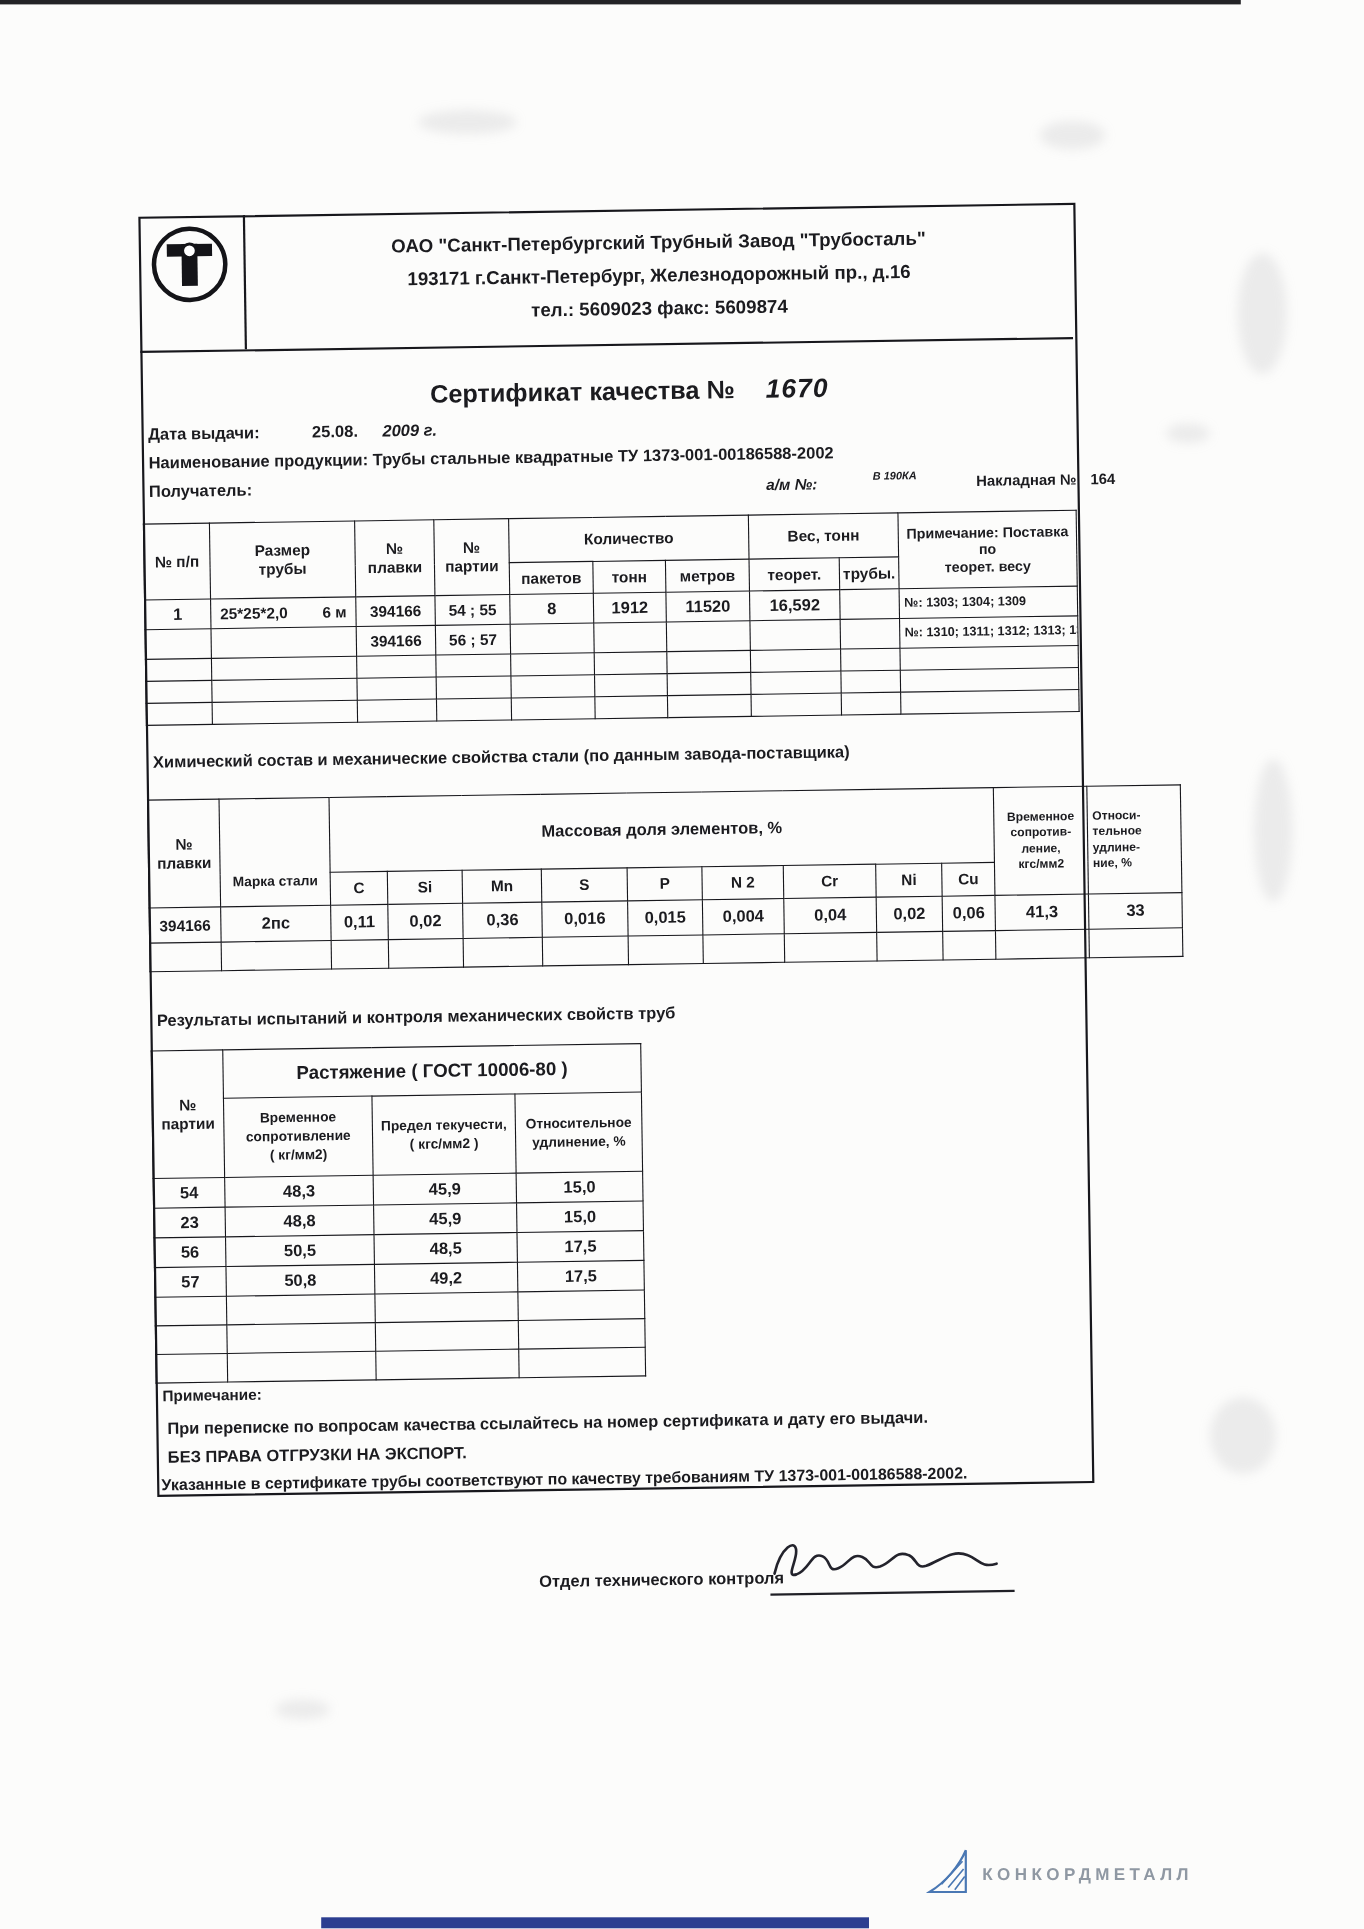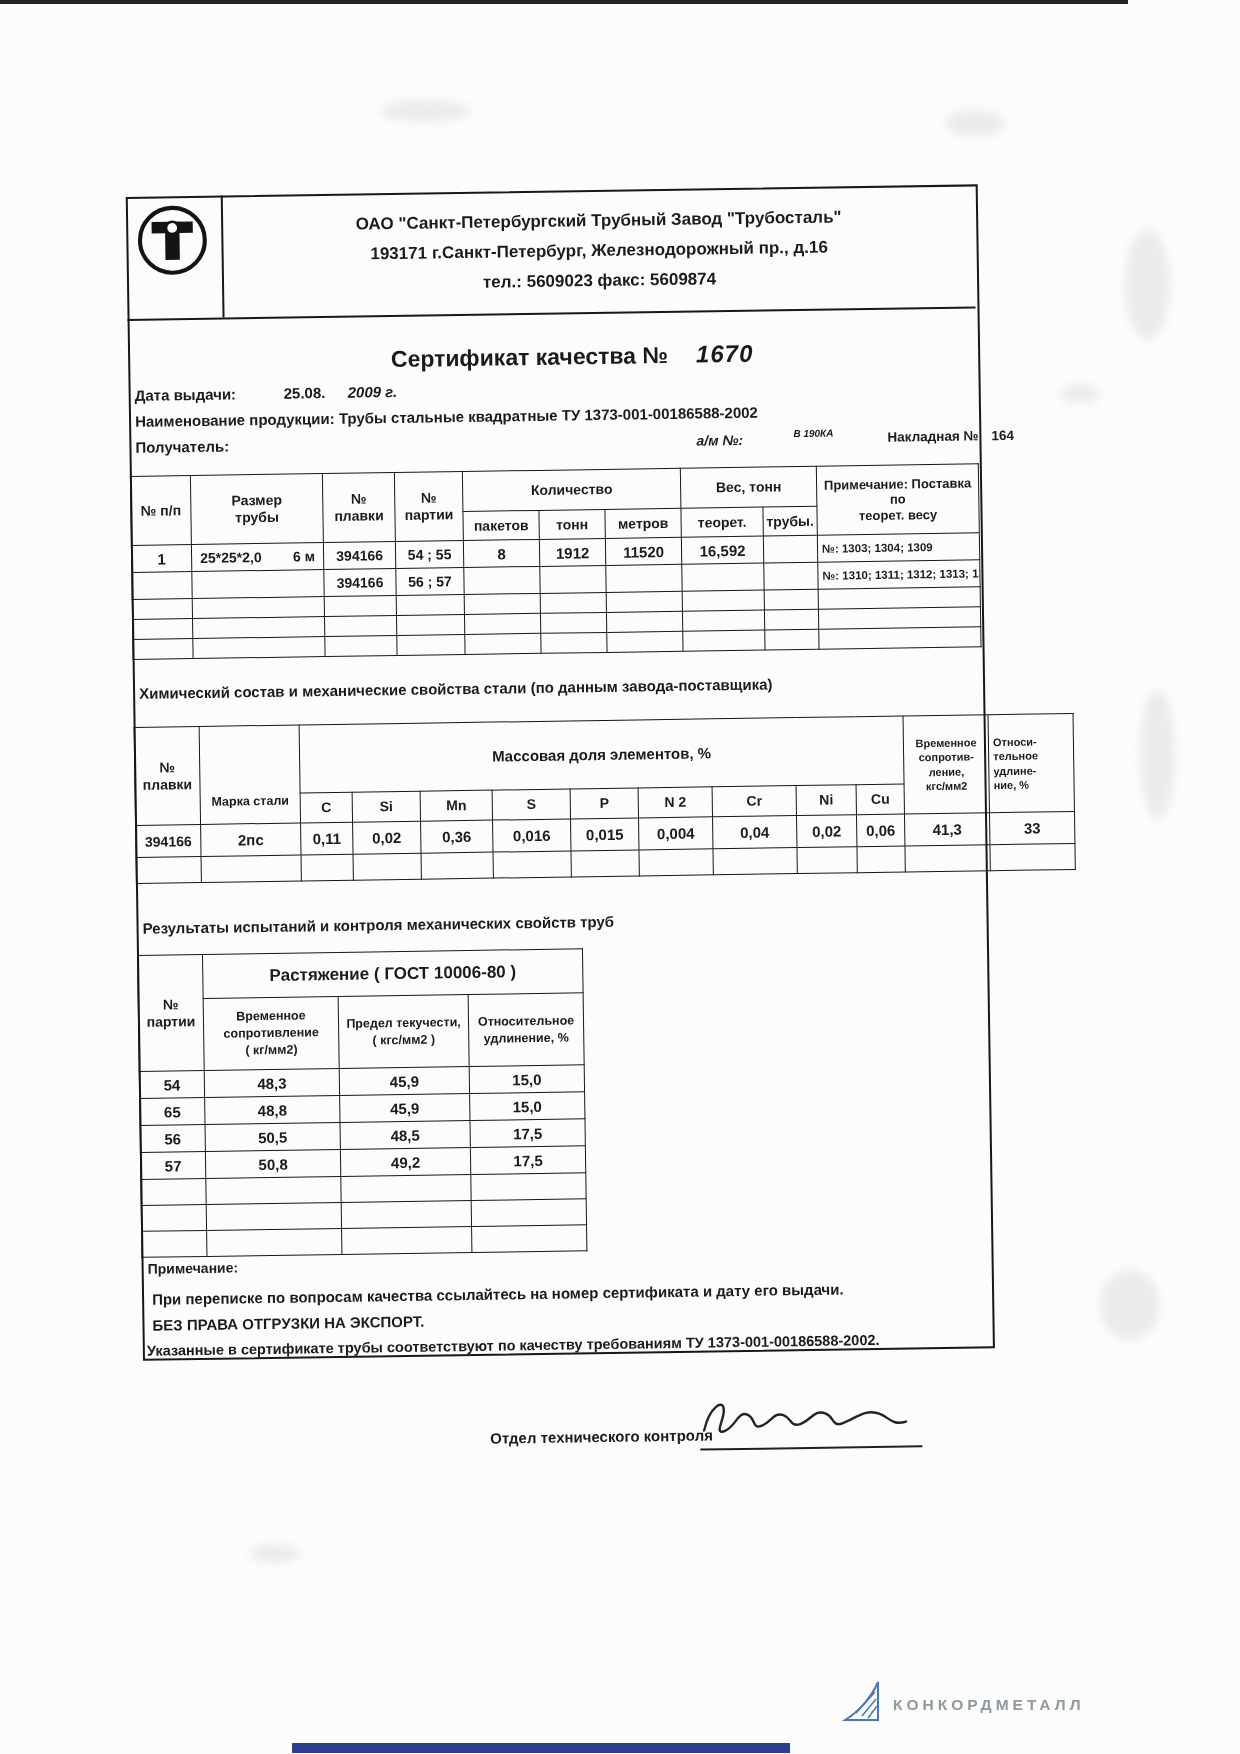--- a/index.html
+++ b/index.html
@@ -317,21 +317,21 @@
               <span>удлинение, %</span>
             </td>
       </tr>
       <tr style="height:27px">
             <td>54</td>
             <td>48,3</td>
             <td>45,9</td>
             <td>15,0</td>
           </tr>
       <tr style="height:27px">
-            <td>65</td>
+            <td>23</td>
             <td>48,8</td>
             <td>45,9</td>
             <td>15,0</td>
           </tr>
       <tr style="height:27px">
             <td>56</td>
             <td>50,5</td>
             <td>48,5</td>
             <td>17,5</td>
           </tr>

